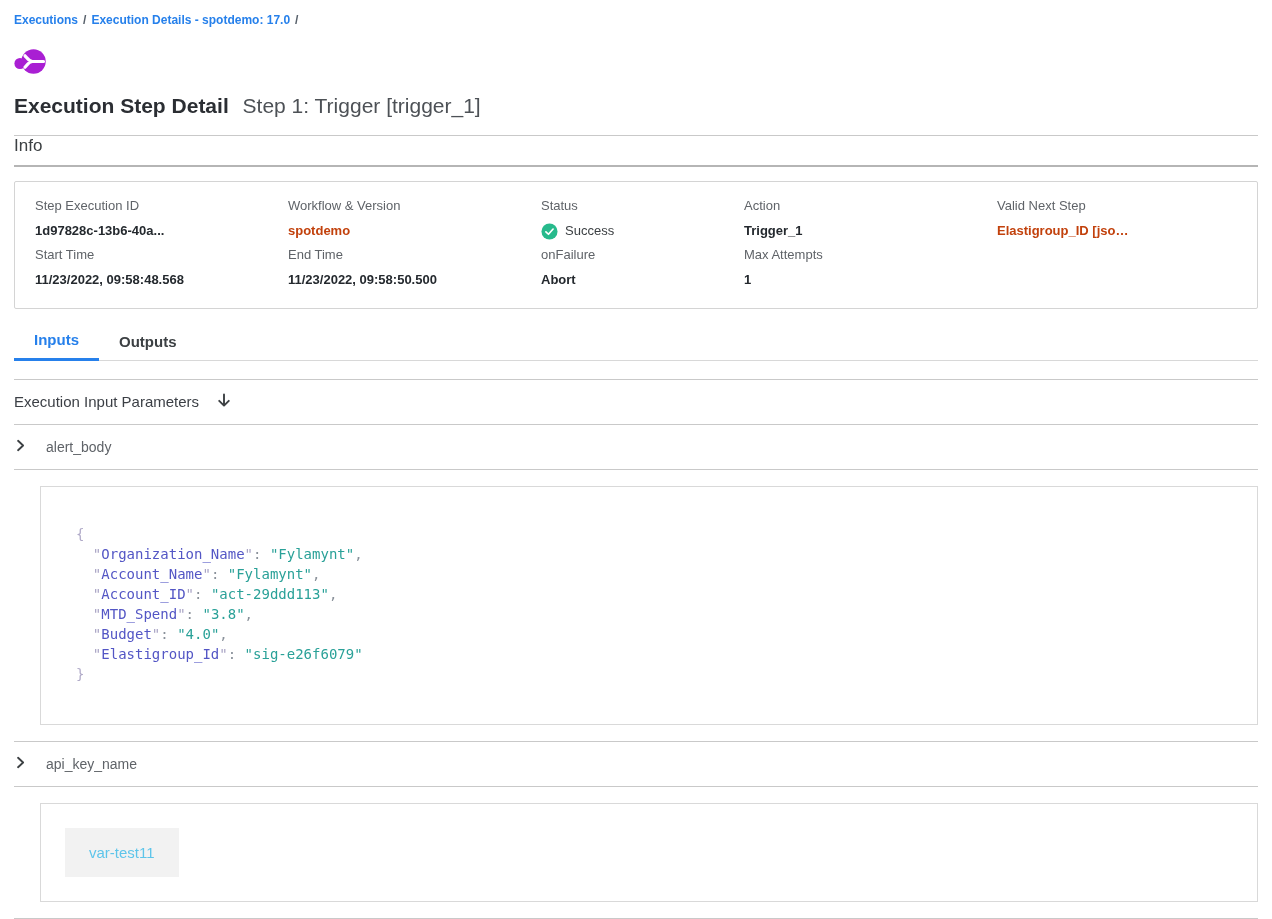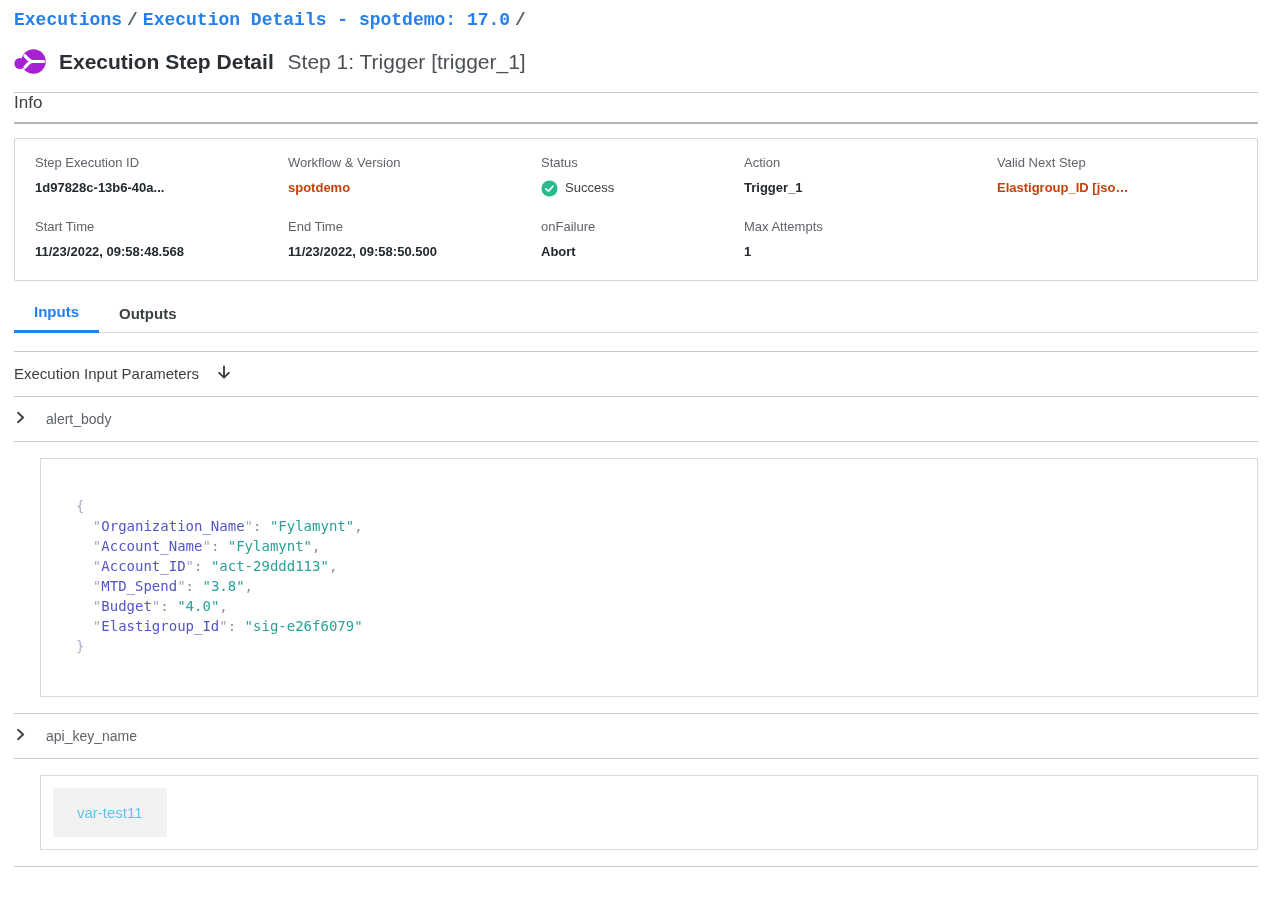--- a/index.html
+++ b/index.html
@@ -5,44 +5,44 @@
   * { box-sizing: border-box; margin: 0; padding: 0; }
   html, body { background: #ffffff; }
   body {
     width: 1272px; height: 919px; overflow: hidden;
     font-family: "Liberation Sans", sans-serif;
     color: #3c4043;
   }
   .page { padding: 10px 14px 0 14px; }
 
   
-  .breadcrumb { font-size: 18px; font-weight: 600; line-height: 20px; font-family: Liberation Mono, monospace; }
+  .breadcrumb { font-size: 12px; font-weight: 600; line-height: 20px; }
   .breadcrumb a { color: #2680eb; text-decoration: none; cursor: pointer; }
   .breadcrumb .sep { color: #57606a; font-weight: 600; padding: 0 5px; }
 
   
-  .page-header { margin-top: 16px; display: flex; align-items: center; gap: 13px; }
+  .page-header { margin-top: 16px; display: flex; gap: 13px; flex-direction: column; }
   .logo { width: 32px; height: 32px; flex: 0 0 auto; }
   .title-line { font-size: 21px; line-height: 30px; }
   .title-line .title { font-weight: 700; color: #2b2e33; }
   .title-line .subtitle { font-weight: 400; color: #4d5156; margin-left: 8px; }
 
   
   .hr { height: 1px; background: #c9c9c9; }
   .hr-thick { height: 2px; background: #b5b5b5; }
 
   
   .info-heading { font-size: 17px; color: #3c4043; }
   .info-card {
     margin-top: 14px;
     border: 1px solid #d4d4d4; border-radius: 2px;
     padding: 16px 10px 18px 20px;
     display: grid;
     grid-template-columns: 253px 253px 203px 253px 1fr;
-    row-gap: 21px;
+    row-gap: 6px;
   }
   .field .lbl { font-size: 13px; color: #5f6368; line-height: 16px; }
   .field .val { margin-top: 7px; font-size: 13px; font-weight: 700; color: #24292e; line-height: 20px; }
   .field .val.plain { font-weight: 400; color: #3c4043; }
   .field .val a { color: #c2410c; text-decoration: none; cursor: pointer; font-weight: 600; margin-top: 27px; }
   .status-val { display: flex; align-items: center; gap: 7px; }
   .check-icon { width: 17px; height: 17px; }
 
   
   .tabs { margin-top: 16px; display: flex; border-bottom: 1px solid #d8d8d8; }
@@ -72,21 +72,21 @@
   .code-line.entry { padding-left: 2ch; }
   .brace { color: #b0aac8; }
   .jk { color: #5356c5; }
   .jk::before, .jk::after { content: '"'; color: #a9a4c5; }
   .colon::after { content: ': '; color: #8a919a; white-space: pre; }
   .jv { color: #2aa198; }
   .jv::before, .jv::after { content: '"'; }
   .comma::after { content: ','; color: #8a919a; }
 
   
-  .chip-panel { padding: 12px; }
+  .chip-panel { padding: 24px; }
   .chip {
     display: inline-block; background: #f2f2f2; color: #5ec5ea;
     font-size: 15px; padding: 16px 24px; min-width: 102px; text-align: center;
   }
 </style>
 </head>
 <body>
 
 <div class="page">
 

